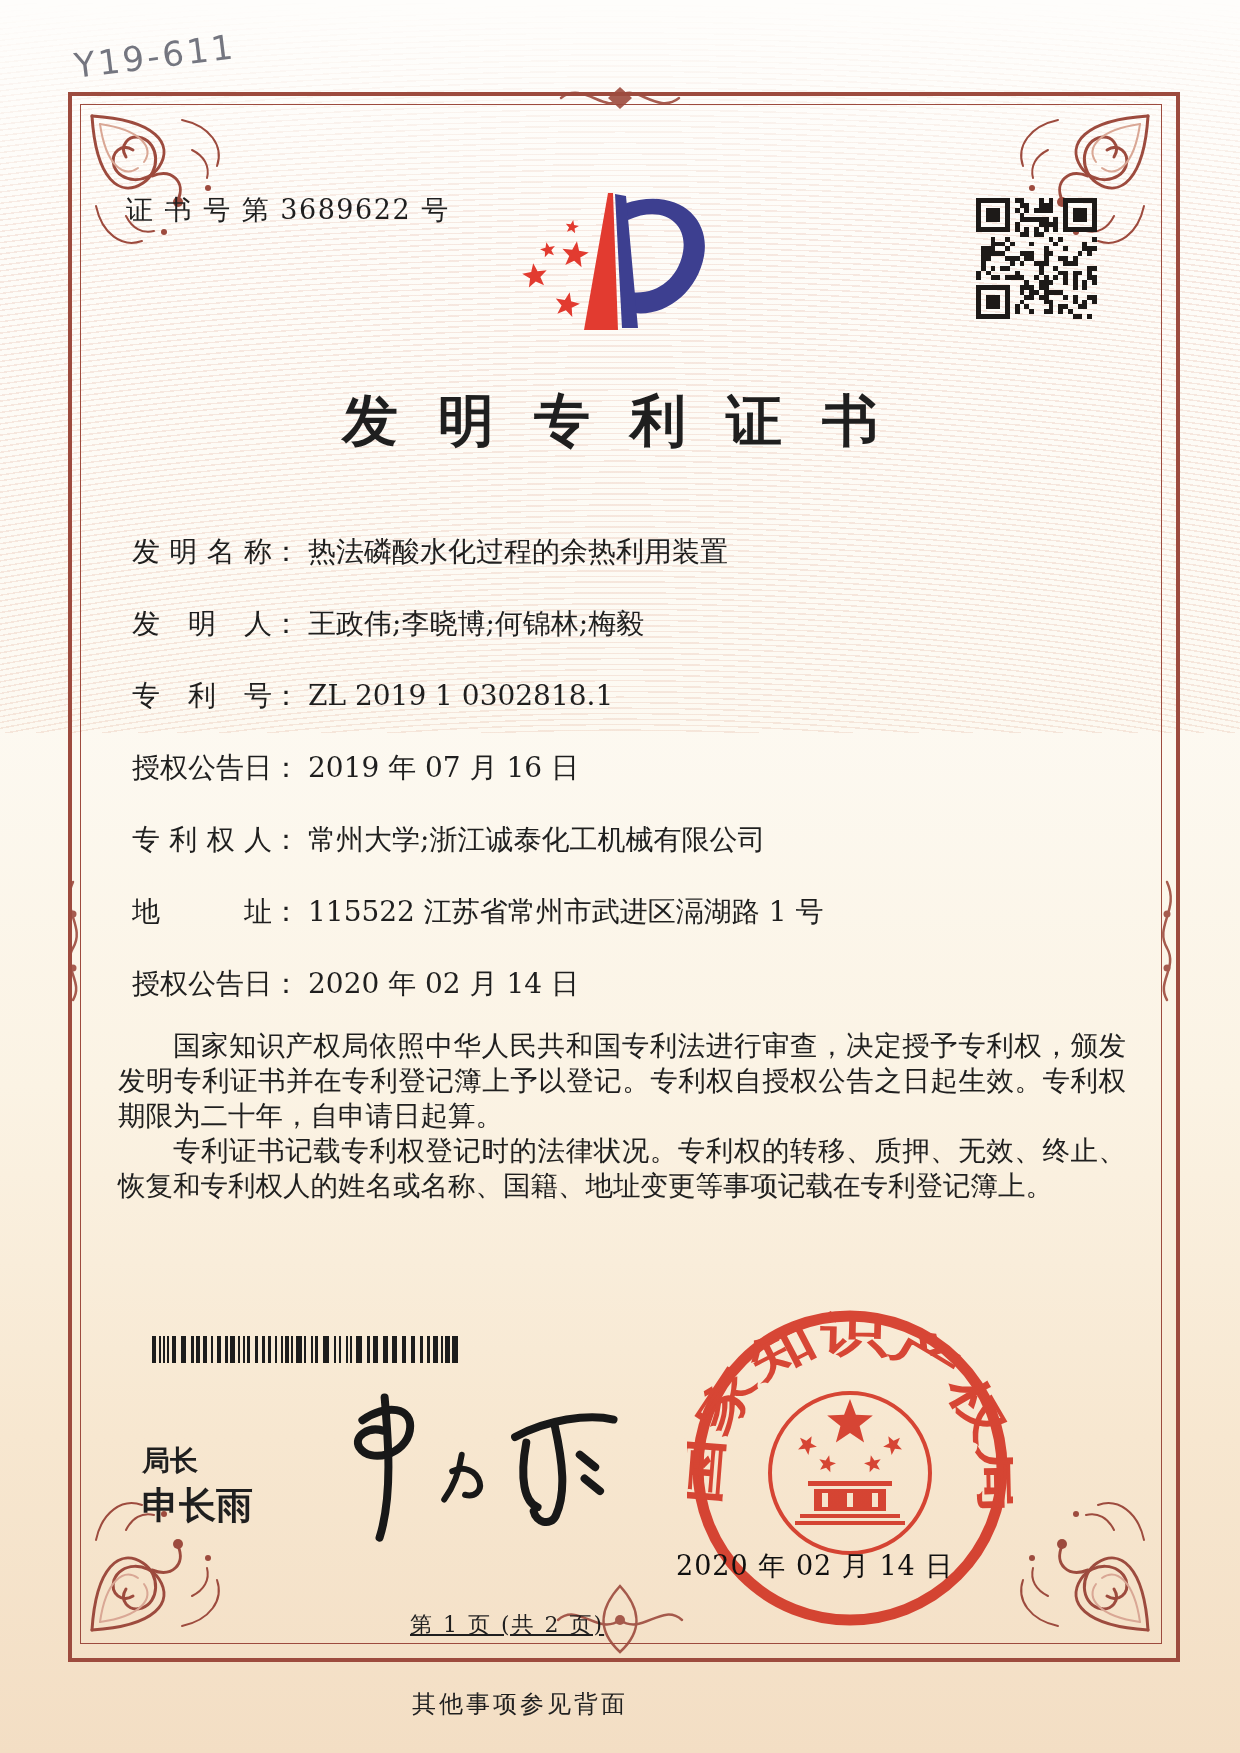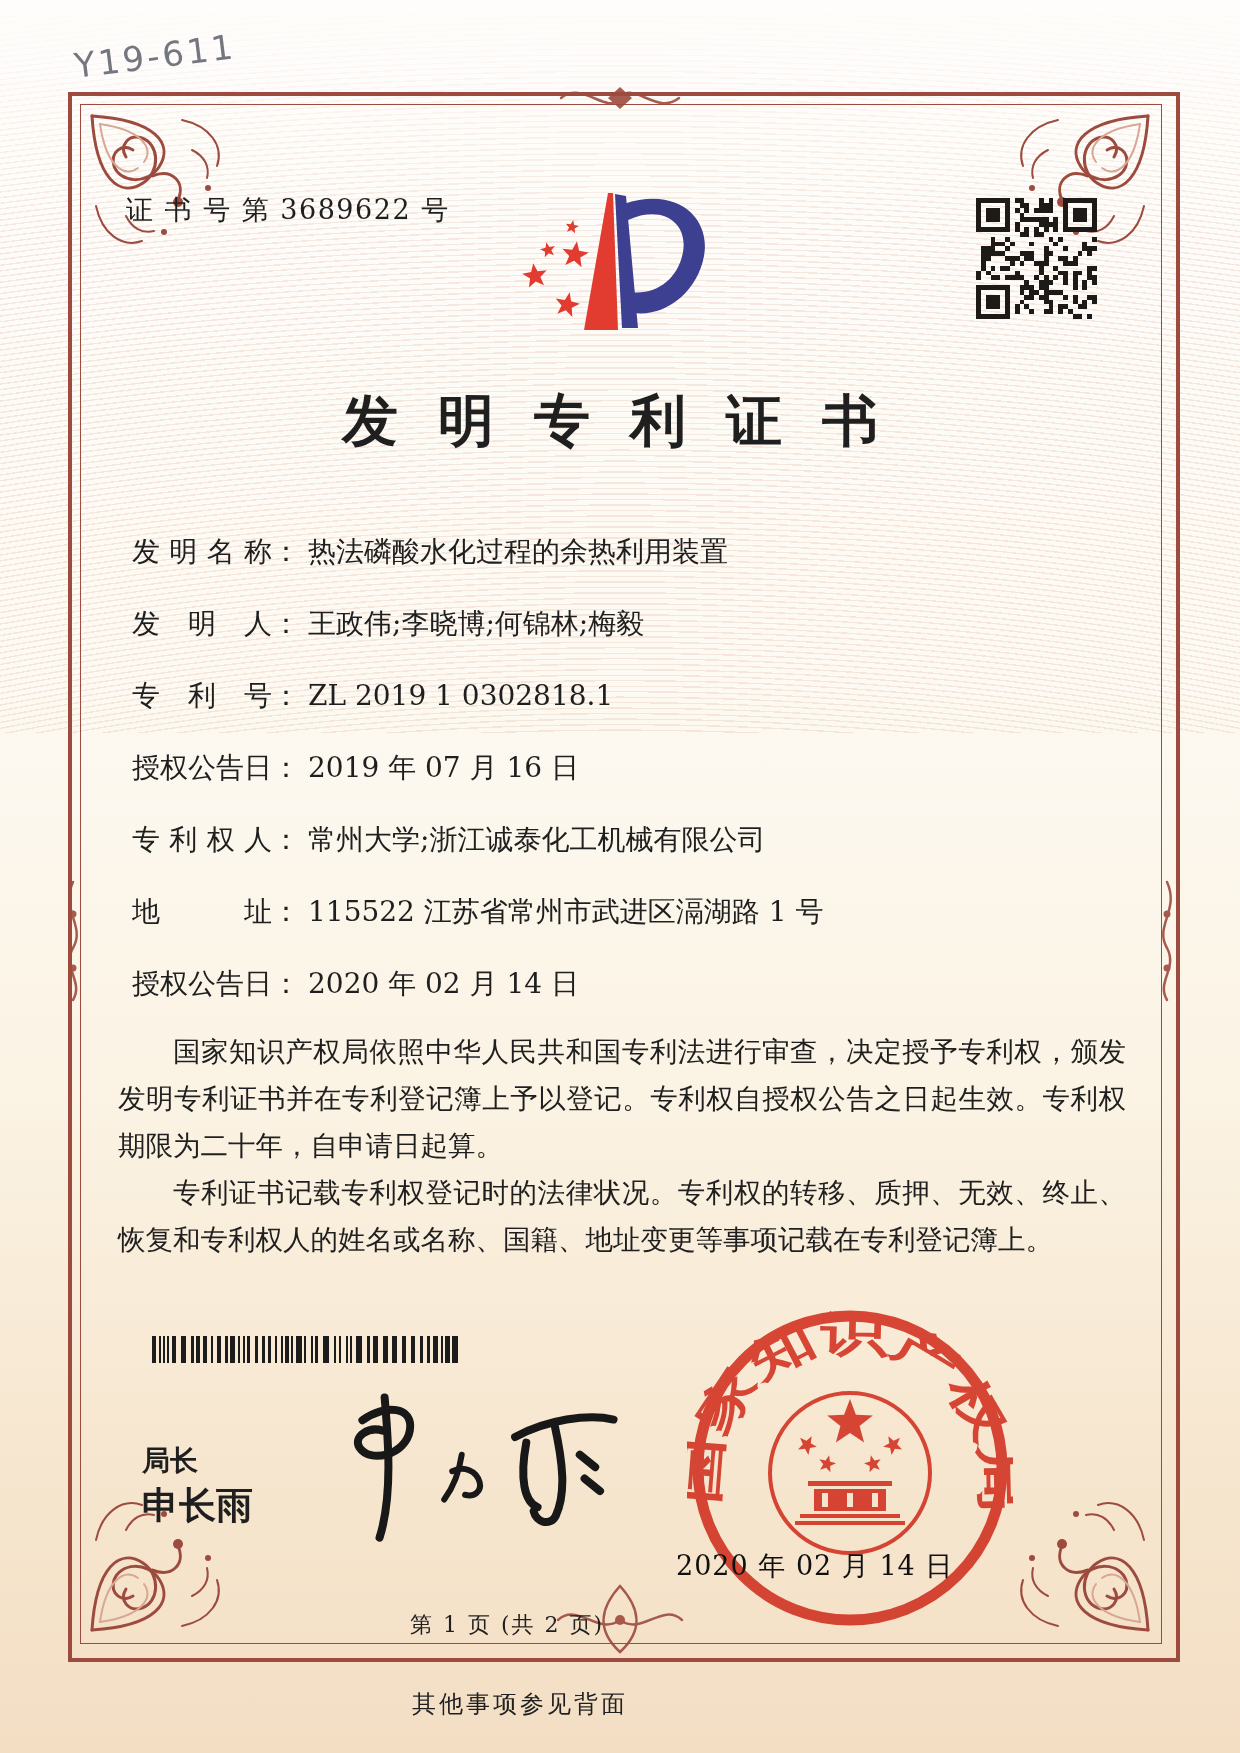--- a/index.html
+++ b/index.html
@@ -47,35 +47,35 @@
   .title{
     position:absolute;left:0;top:384px;width:1156px;text-align:center;
     font-size:56px;font-weight:700;letter-spacing:40px;text-indent:40px;white-space:nowrap;margin-left:32px;
   }
   .fields{position:absolute;left:132px;top:0;width:1000px;}
   .frow{position:absolute;left:0;font-size:28px;line-height:32px;white-space:nowrap;}
   .flabel{display:inline-block;width:140px;text-align:justify;text-align-last:justify;}
   .fcolon{display:inline-block;}
   .fval{margin-left:8px;}
   .grant-pair{position:absolute;left:486px;top:0;}
-  .paras{position:absolute;left:118px;top:1028px;width:1008px;font-size:27.5px;line-height:47px;text-align:justify;}
+  .paras{position:absolute;left:118px;top:1028px;width:1008px;font-size:27.5px;line-height:35px;text-align:justify;}
   .paras p{margin:0;text-indent:2em;}
   .barcode{position:absolute;left:152px;top:1336px;width:308px;height:27px;}
   .barcode svg{width:100%;height:100%;}
   .signer-title{position:absolute;left:142px;top:1434px;font-size:28px;font-weight:700;
     font-family:"DejaVu Sans","Liberation Sans",sans-serif;margin-top:8px;}
   .signer-name{position:absolute;left:142px;top:1481px;font-size:37px;font-weight:700;
     font-family:"DejaVu Sans","Liberation Sans",sans-serif;text-align:right;}
   .signature{position:absolute;left:330px;top:1386px;width:312px;height:155px;transform:rotate(-2deg);}
   .seal{position:absolute;left:687px;top:1305px;width:326px;height:326px;color:var(--seal-red);
     opacity:.9;mix-blend-mode:multiply;}
   .seal text{font-family:"DejaVu Serif","Liberation Serif",serif;font-weight:700;}
   .seal-date{position:absolute;left:676px;top:1548px;font-size:27px;color:#101010;
     letter-spacing:1px;white-space:nowrap;z-index:6;}
-  .page-info{position:absolute;left:410px;top:1610px;font-size:22px;white-space:nowrap;letter-spacing:2px;}
+  .page-info{position:absolute;left:410px;top:1610px;font-size:22px;white-space:nowrap;letter-spacing:2px;text-decoration:underline;}
   .back-note{position:absolute;left:412px;top:1688px;font-size:24px;white-space:nowrap;letter-spacing:3px;}
   .lt{stroke:#d9a795;}
 </style>
 </head>
 <body>
 
 <div id="page">
 
   <svg width="0" height="0" style="position:absolute" aria-hidden="true">
     <defs>

